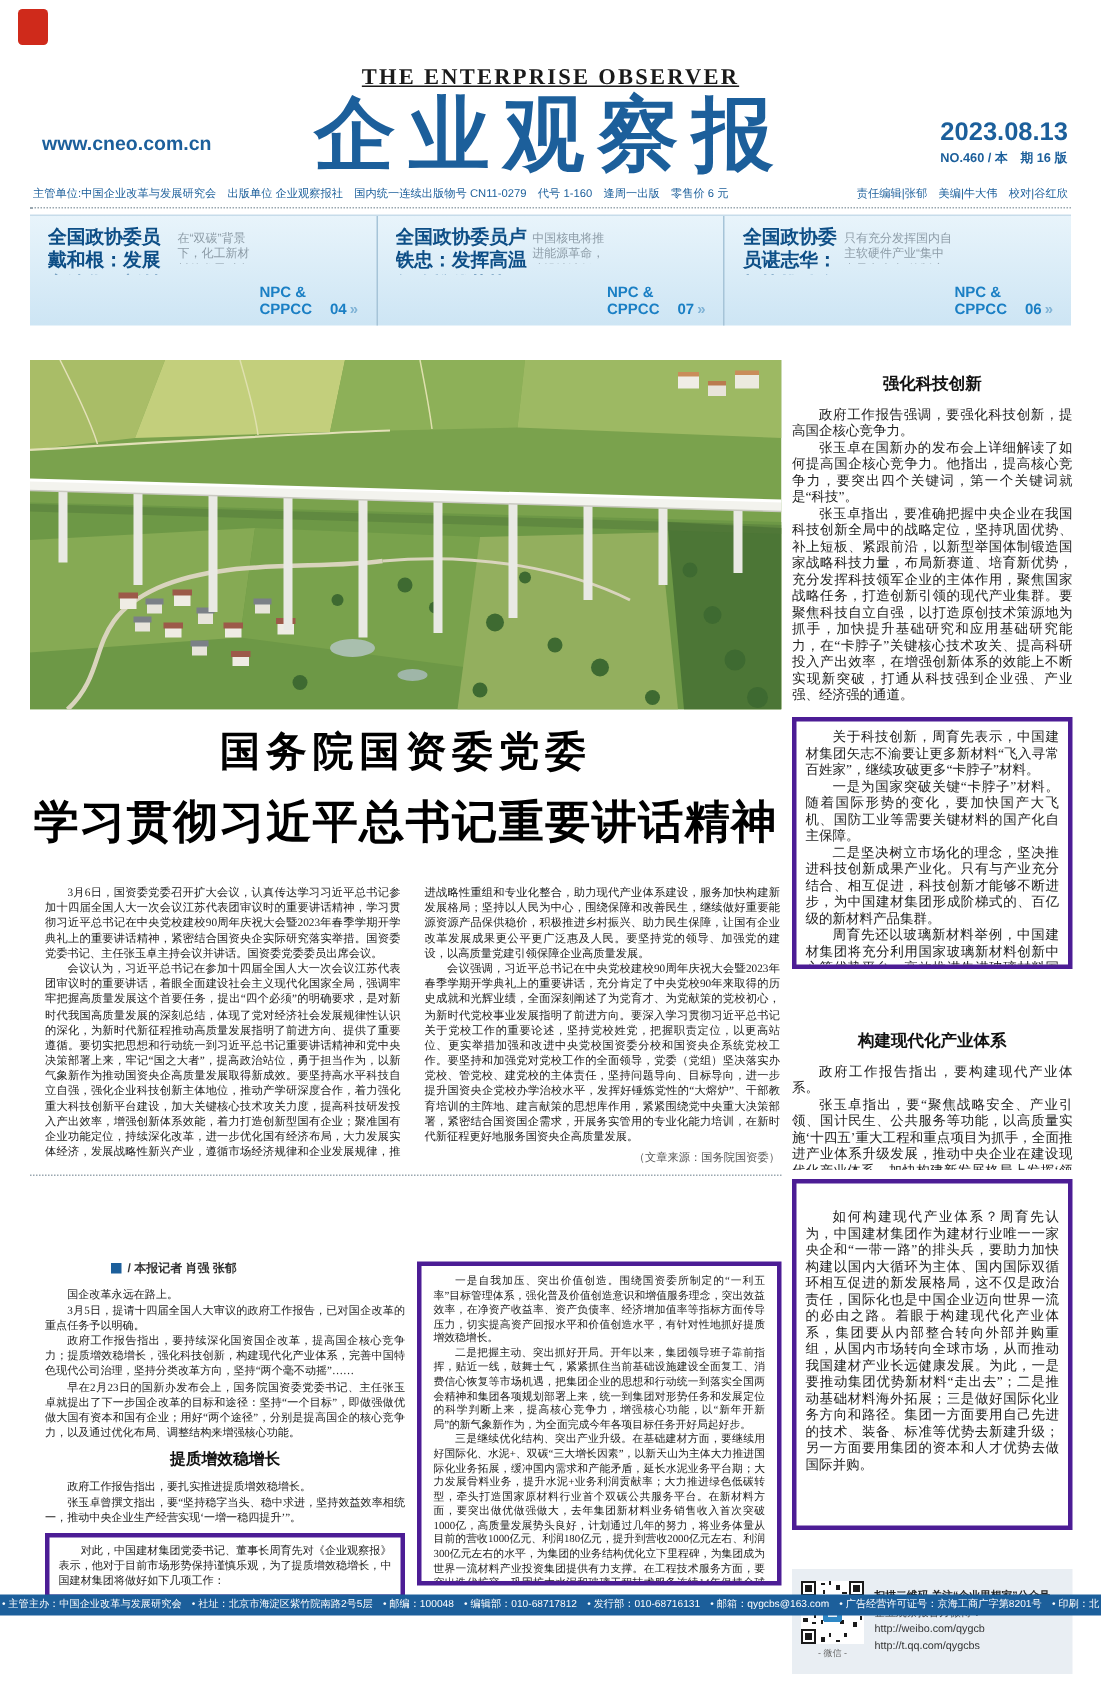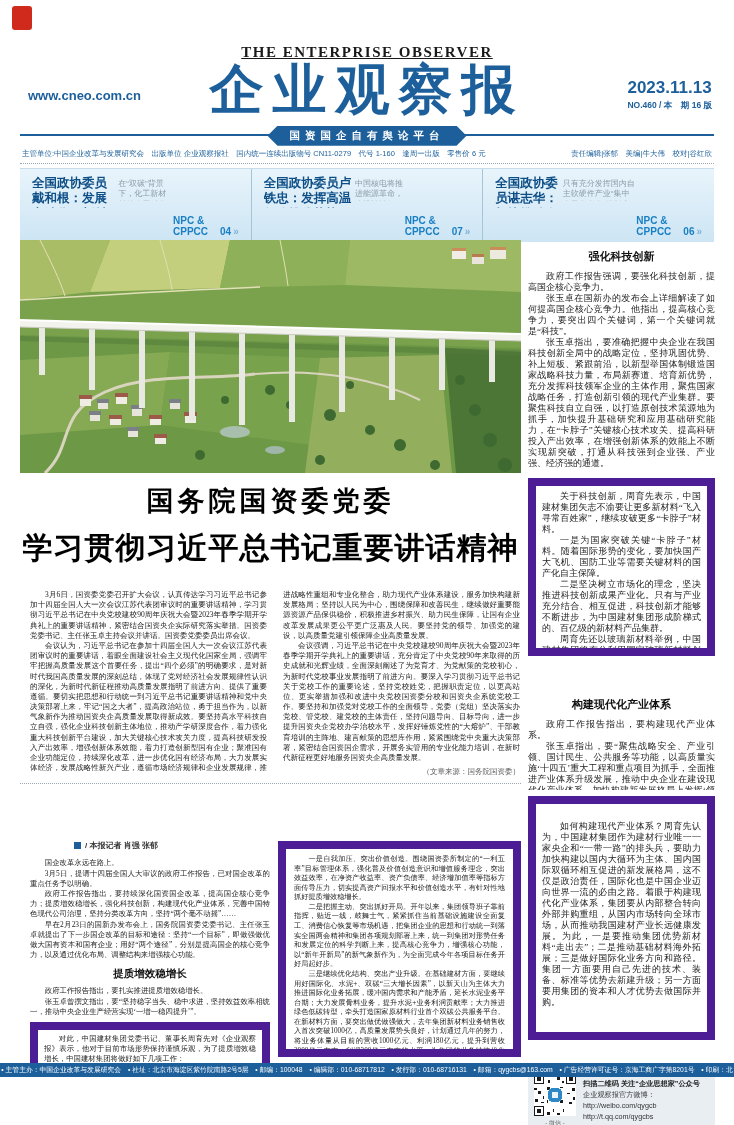--- a/index.html
+++ b/index.html
@@ -51,21 +51,21 @@
   
   .second-headline{position:absolute;left:20px;top:793px;width:501px;margin:0;text-align:center;
                    font-family:"Liberation Serif","DejaVu Serif",serif;font-weight:bold;font-size:23px;
                    line-height:1.2;letter-spacing:1px;color:#0a0a0a;}
   .sa-left{position:absolute;left:30px;top:841px;width:240px;font-family:"Liberation Serif","DejaVu Serif",serif;
            font-size:7.4px;line-height:1.34;color:#222;text-align:justify;}
   .sa-left p{margin:0 0 1px;text-indent:2em;}
   .byline{font-size:8px;font-weight:bold;color:#333;margin-bottom:6px;font-family:"Liberation Sans",sans-serif;padding-left:44px;}
   .bl-sq{display:inline-block;width:7px;height:7px;background:#1c5f9b;margin-right:4px;vertical-align:-1px;}
   .subhead{text-align:center;font-weight:bold;font-size:10.5px;margin:7px 0 5px;color:#111;}
-  .redbox{border:8px solid #4c1d95;background:#fff;}
+  .redbox{border:3px solid #4c1d95;background:#fff;}
   .rb-left{margin-top:5px;padding:4px 6px;}
   .rb-left p{margin:0;text-indent:2em;}
   .sa-mid{position:absolute;left:278px;top:841px;width:243px;box-sizing:border-box;padding:6px 8px;
           font-family:"Liberation Serif","DejaVu Serif",serif;font-size:7.2px;line-height:1.33;color:#222;
           text-align:justify;max-height:216px;overflow:hidden;}
   .sa-mid p{margin:0;text-indent:2em;}
   
   .right-col{position:absolute;left:528px;top:250px;width:187px;
              font-family:"Liberation Serif","DejaVu Serif",serif;font-size:9px;line-height:1.22;
              color:#222;text-align:justify;}
@@ -91,25 +91,22 @@
 
 <div class="page">
 
   <div class="seal"></div>
 
   <header>
     <div class="title-en">THE ENTERPRISE OBSERVER</div>
     <div class="title-cn">企业观察报</div>
     <div class="site-url">www.cneo.com.cn</div>
     <div class="date-block">
-      <div class="date">2023.11.13</div>
+      <div class="date">2023.08.13</div>
       <div class="issue">NO.460 / 本　期 16 版</div>
-    </div>
-    <div class="banner-row">
-      <span class="banner-badge">国资国企自有舆论平台</span>
     </div>
     <div class="info-row">
       <span>主管单位:中国企业改革与发展研究会　出版单位 企业观察报社　国内统一连续出版物号 CN11-0279　代号 1-160　逢周一出版　零售价 6 元</span>
       <span>责任编辑|张郁　美编|牛大伟　校对|谷红欣</span>
     </div>
   </header>
 
   <div class="dotted-rule r1"></div>
 
   <section class="teasers">

